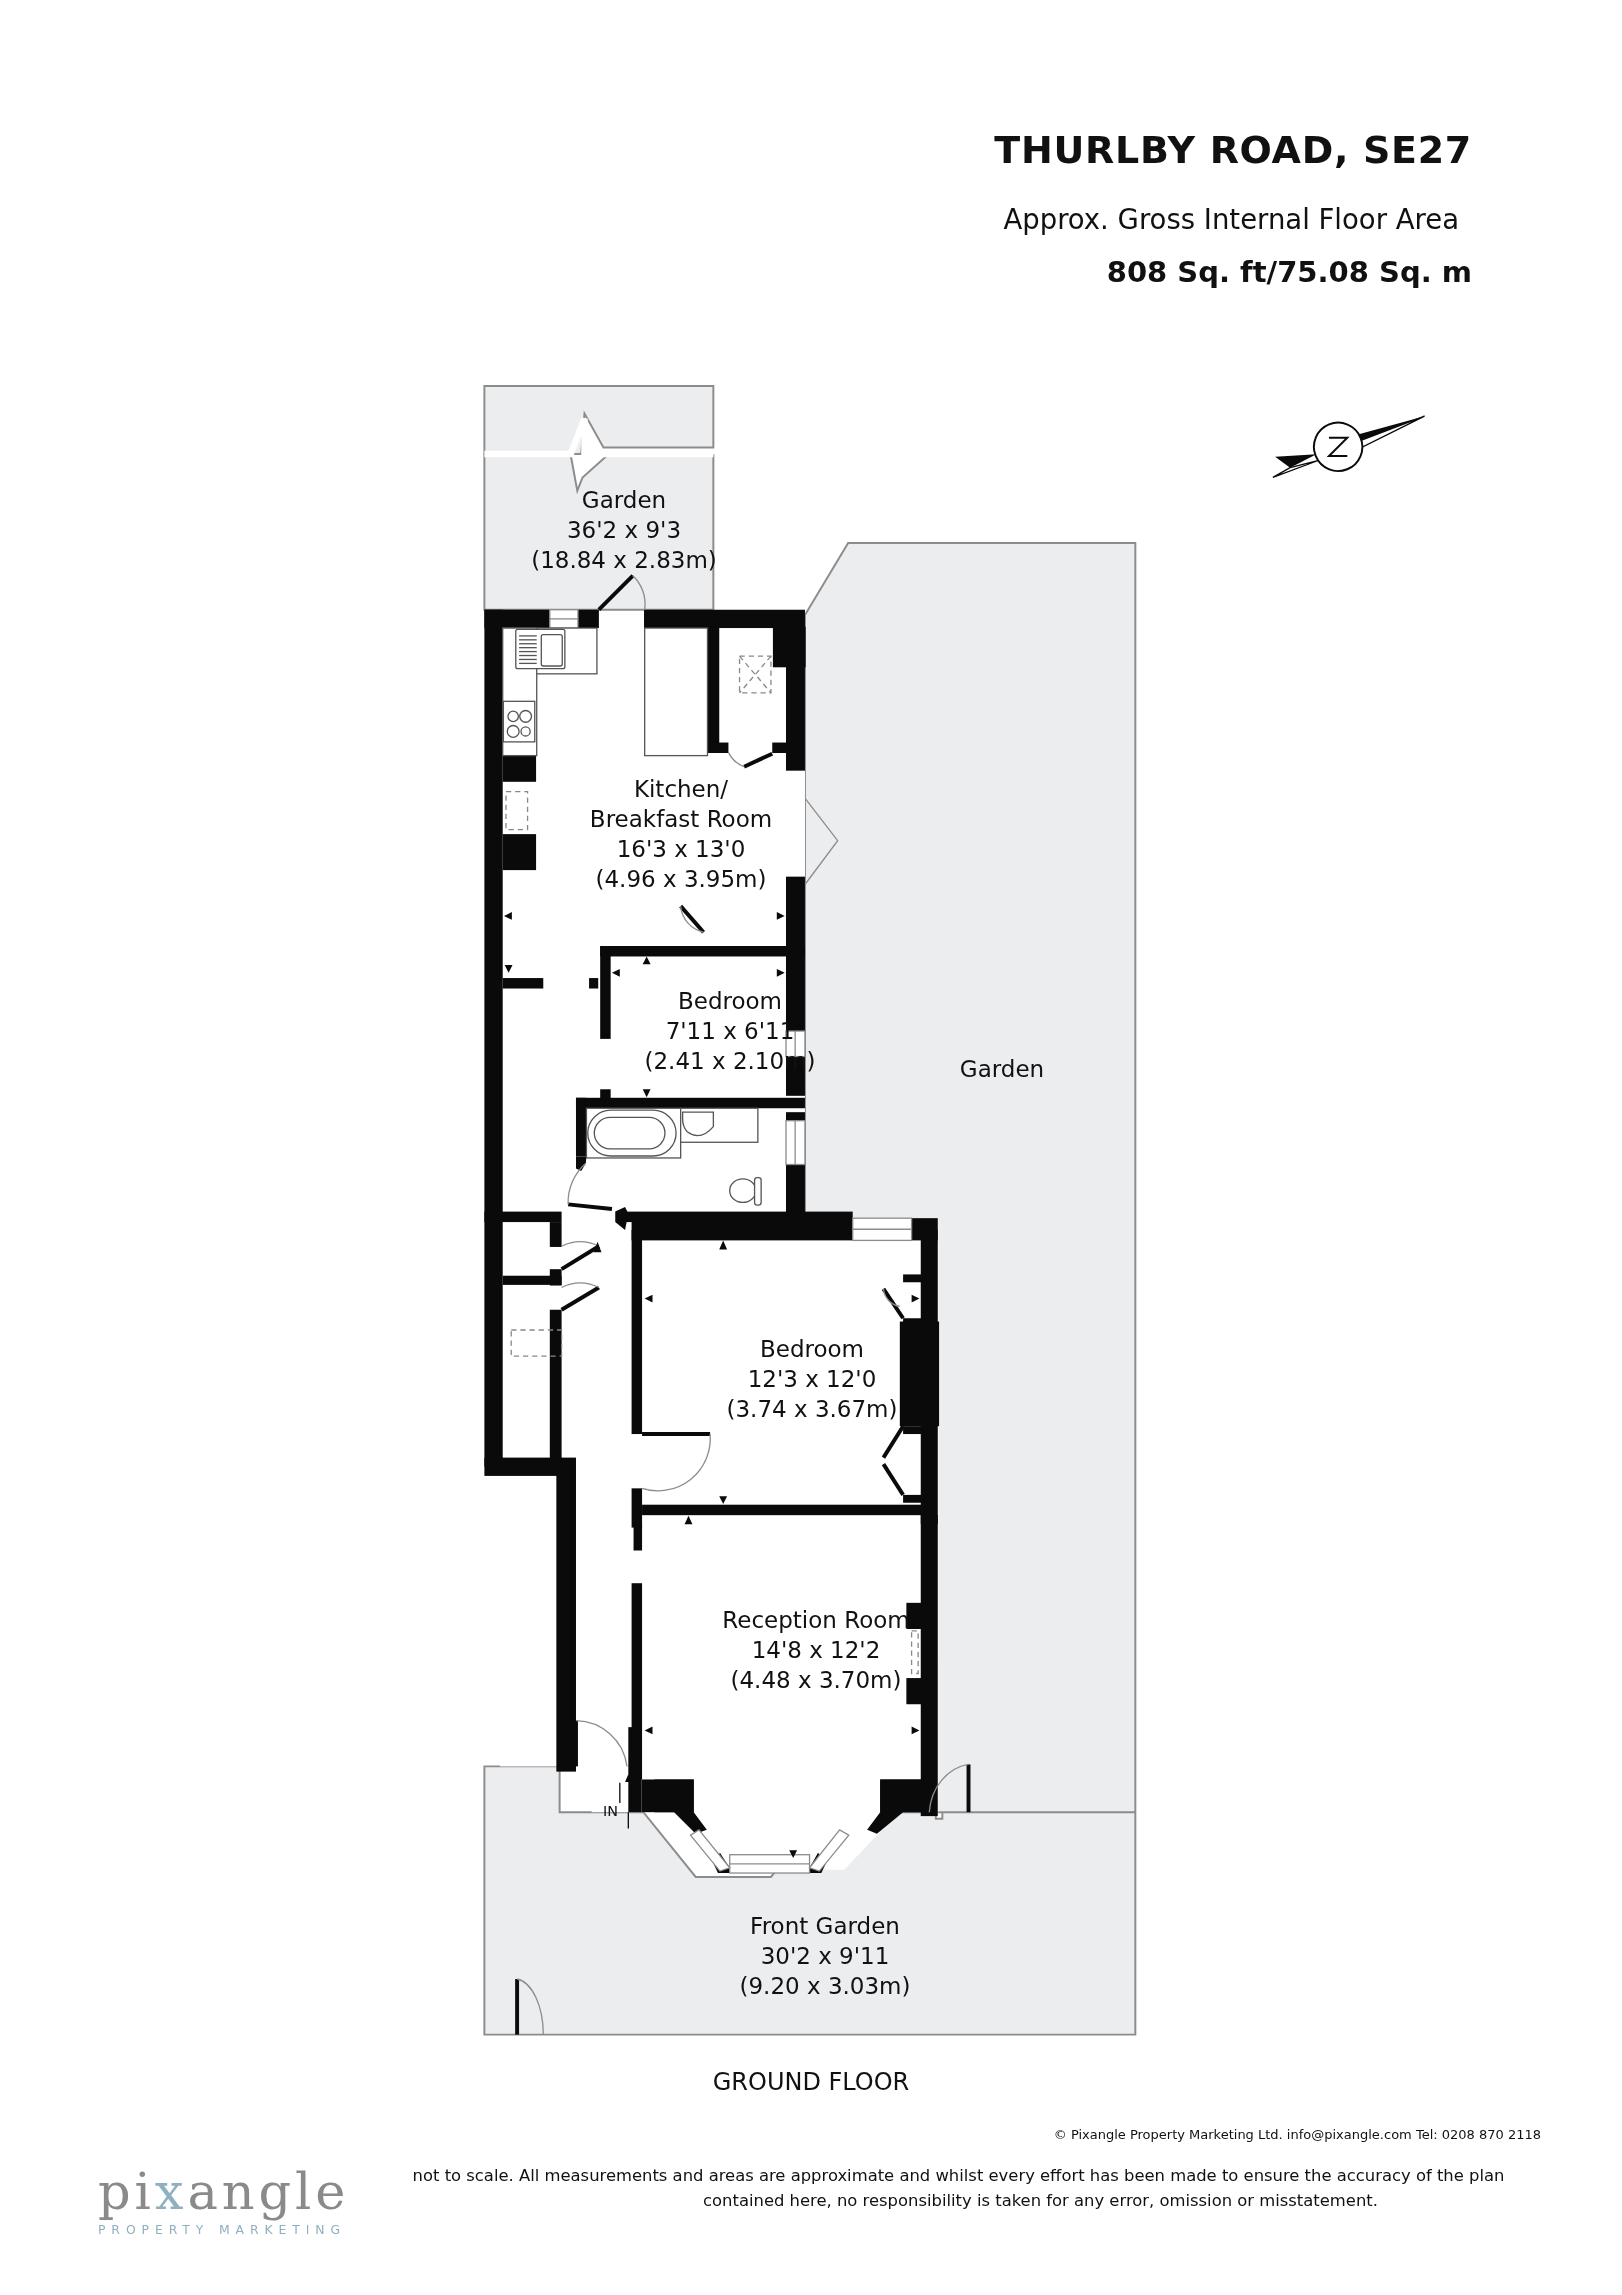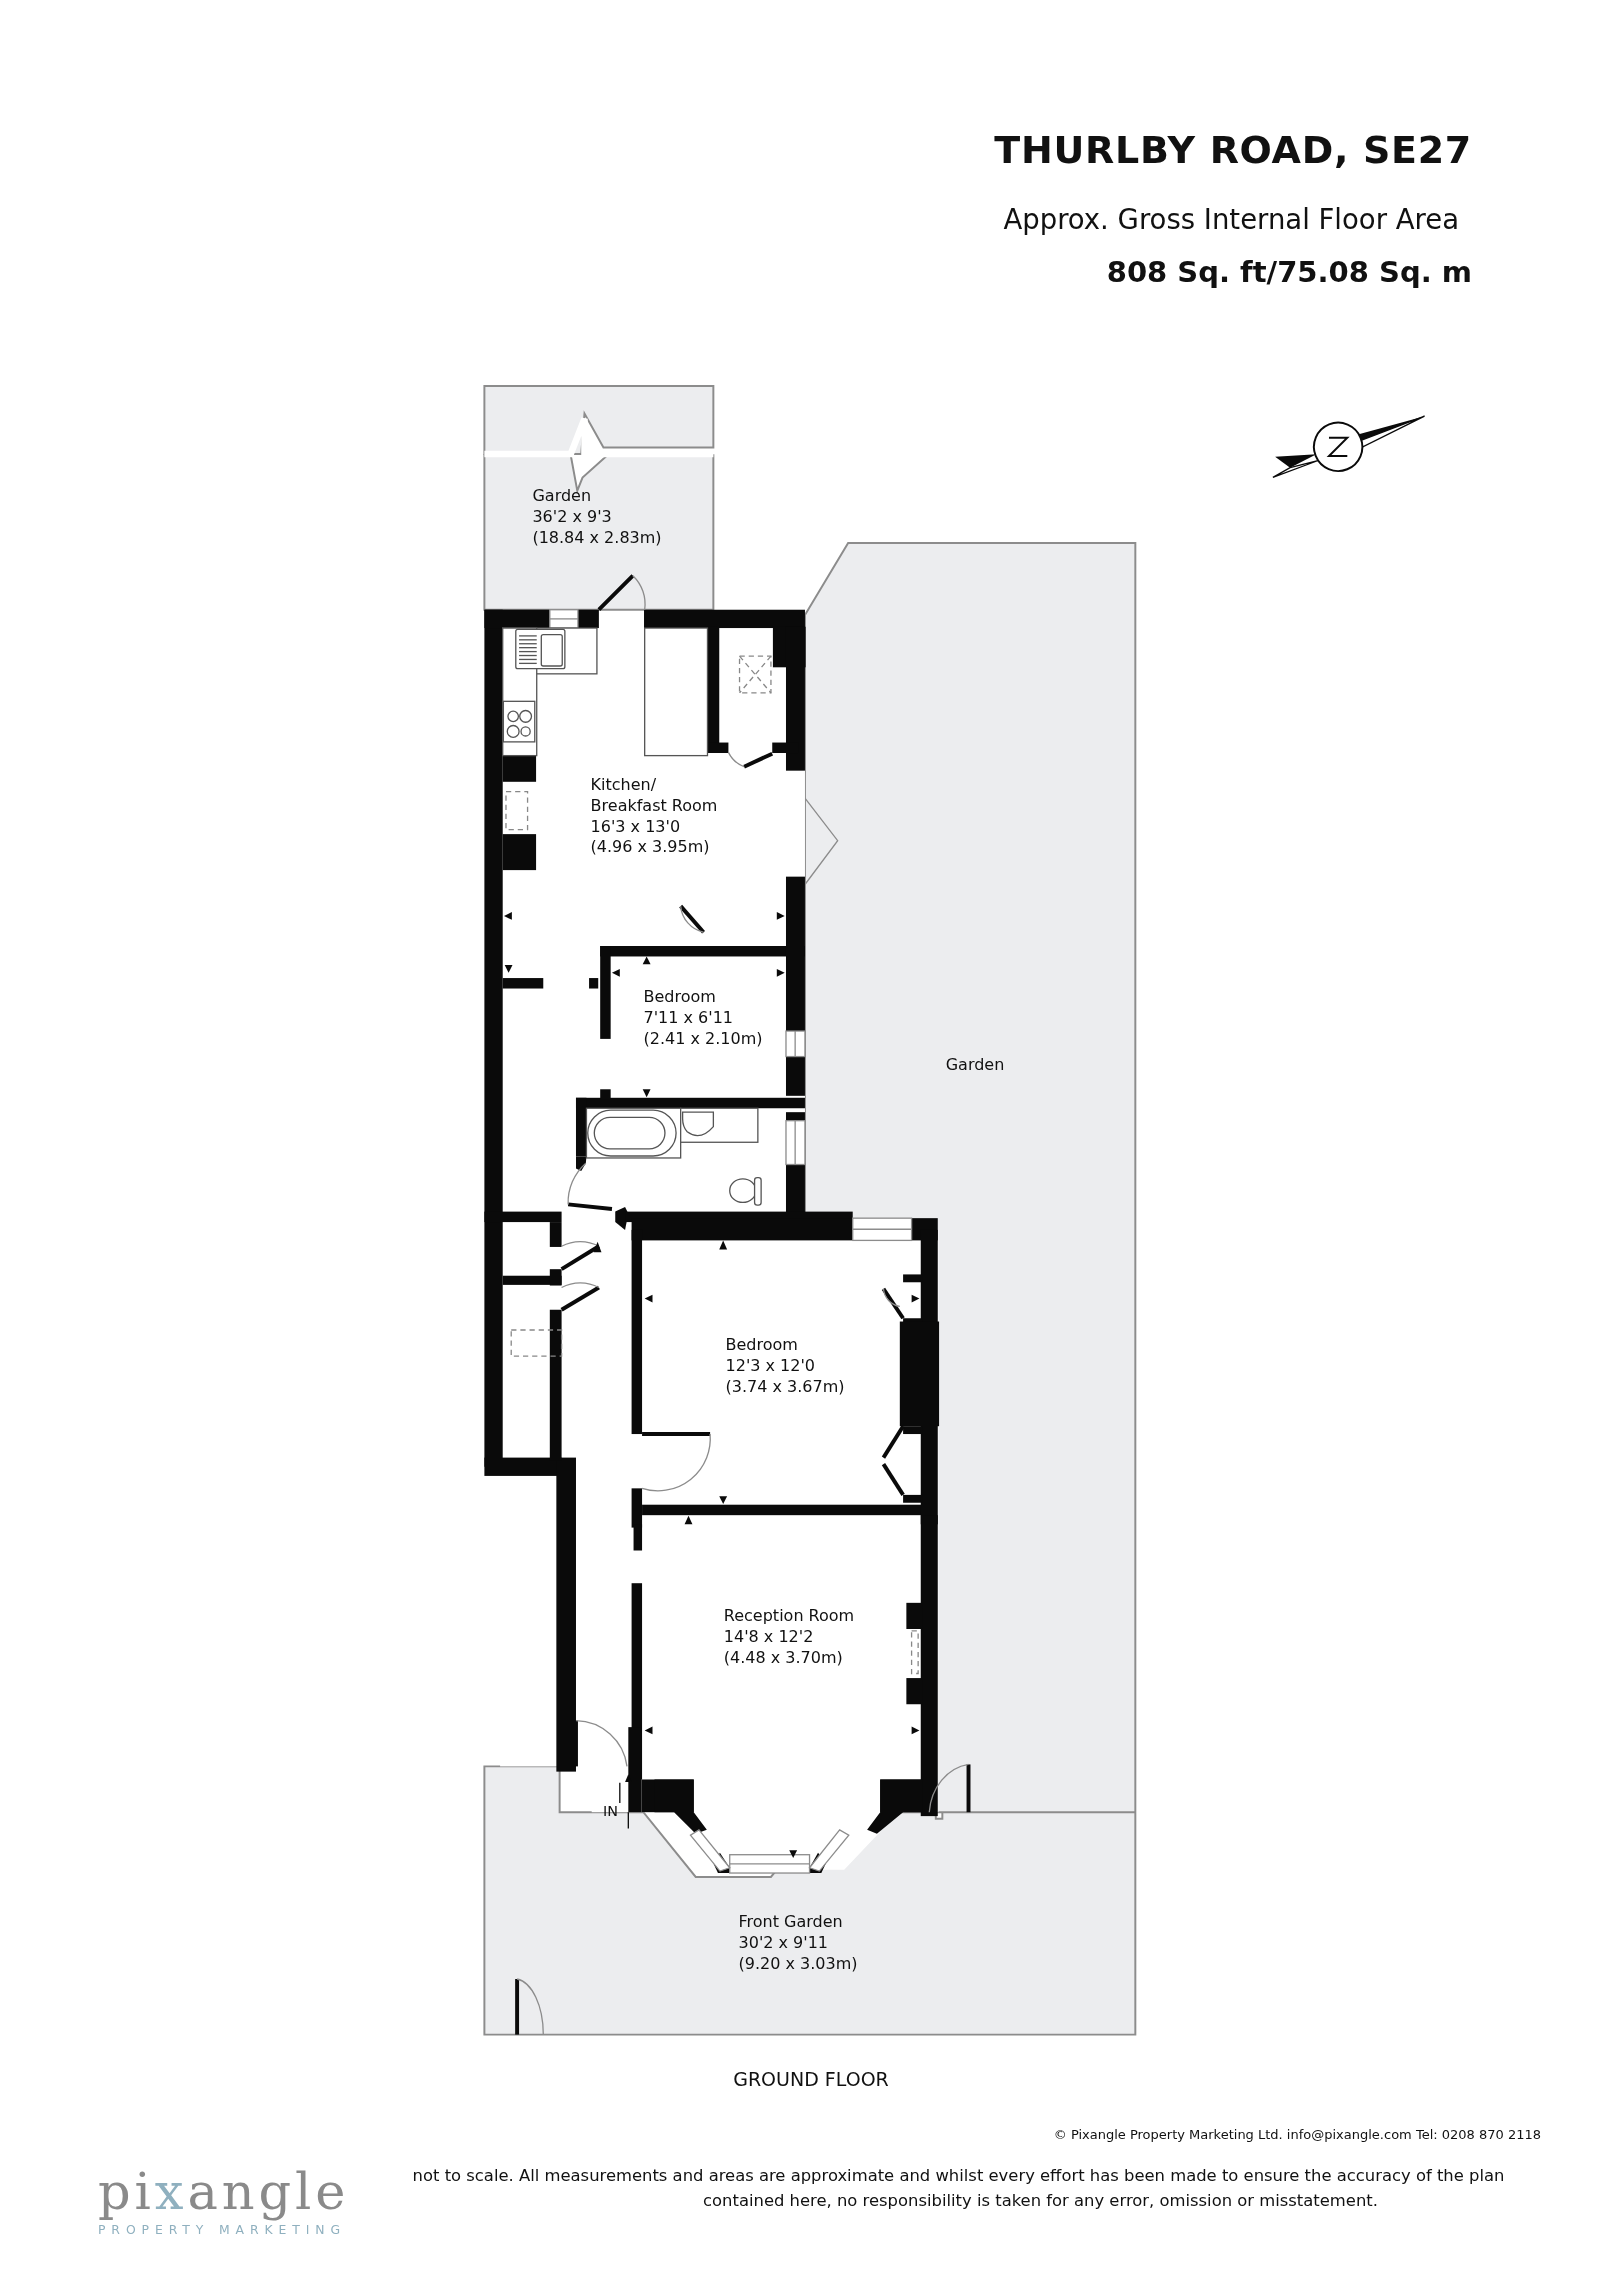--- a/index.html
+++ b/index.html
@@ -3,23 +3,23 @@
 <meta charset="utf-8">
 <style>
   html, body { margin: 0; padding: 0; background: #ffffff; }
   body { width: 1623px; height: 2295px; position: relative; overflow: hidden;
          font-family: "DejaVu Sans", "Liberation Sans", sans-serif; color: #111; }
   .abs { position: absolute; }
   .title { right: 151px; top: 128px; font-size: 38px; font-weight: bold; letter-spacing: 0.7px; text-align: right; white-space: nowrap; margin-left: 31px; }
   .subtitle { right: 164px; top: 203px; font-size: 27.5px; text-align: right; white-space: nowrap; font-weight: normal; }
   .area { right: 151px; top: 255px; font-size: 29px; font-weight: bold; text-align: right; white-space: nowrap; }
   svg.plan { position: absolute; left: 0; top: 0; }
-  .room-label { position: absolute; font-size: 16px; line-height: 1.3; transform: translateX(-50%); white-space: nowrap; color: #111; }
+  .room-label { position: absolute; text-align: center; font-size: 23px; line-height: 1.3; transform: translateX(-50%); white-space: nowrap; color: #111; margin-left: 27px; }
   .room-label span { display: block; }
-  .floor-label { left: 811px; top: 2068px; transform: translateX(-50%); font-size: 19px; white-space: nowrap; }
+  .floor-label { left: 811px; top: 2068px; transform: translateX(-50%); font-size: 24px; white-space: nowrap; }
   .in-label { left: 603px; top: 1803px; font-size: 14.4px; font-weight: normal; }
   .copyright { right: 82px; top: 2127px; font-size: 13px; white-space: nowrap; }
   .disclaimer { right: 82px; top: 2163px; font-size: 16.4px; line-height: 25px; text-align: center; width: 1165px; }
   .disclaimer span { display: block; }
   .disc-l3 { padding-left: 164px; }
   .logo { left: 98px; top: 2166px; }
   .logo-word { font-family: "DejaVu Serif", "Liberation Serif", serif; font-size: 51px; color: #8a8a8a; letter-spacing: 3.9px; line-height: 1; }
   .logo-word .x { color: #8fb0bf; }
   .logo-sub { font-size: 12.4px; color: #8fb0bf; letter-spacing: 5.9px; margin-top: 5.2px; }
 </style>

